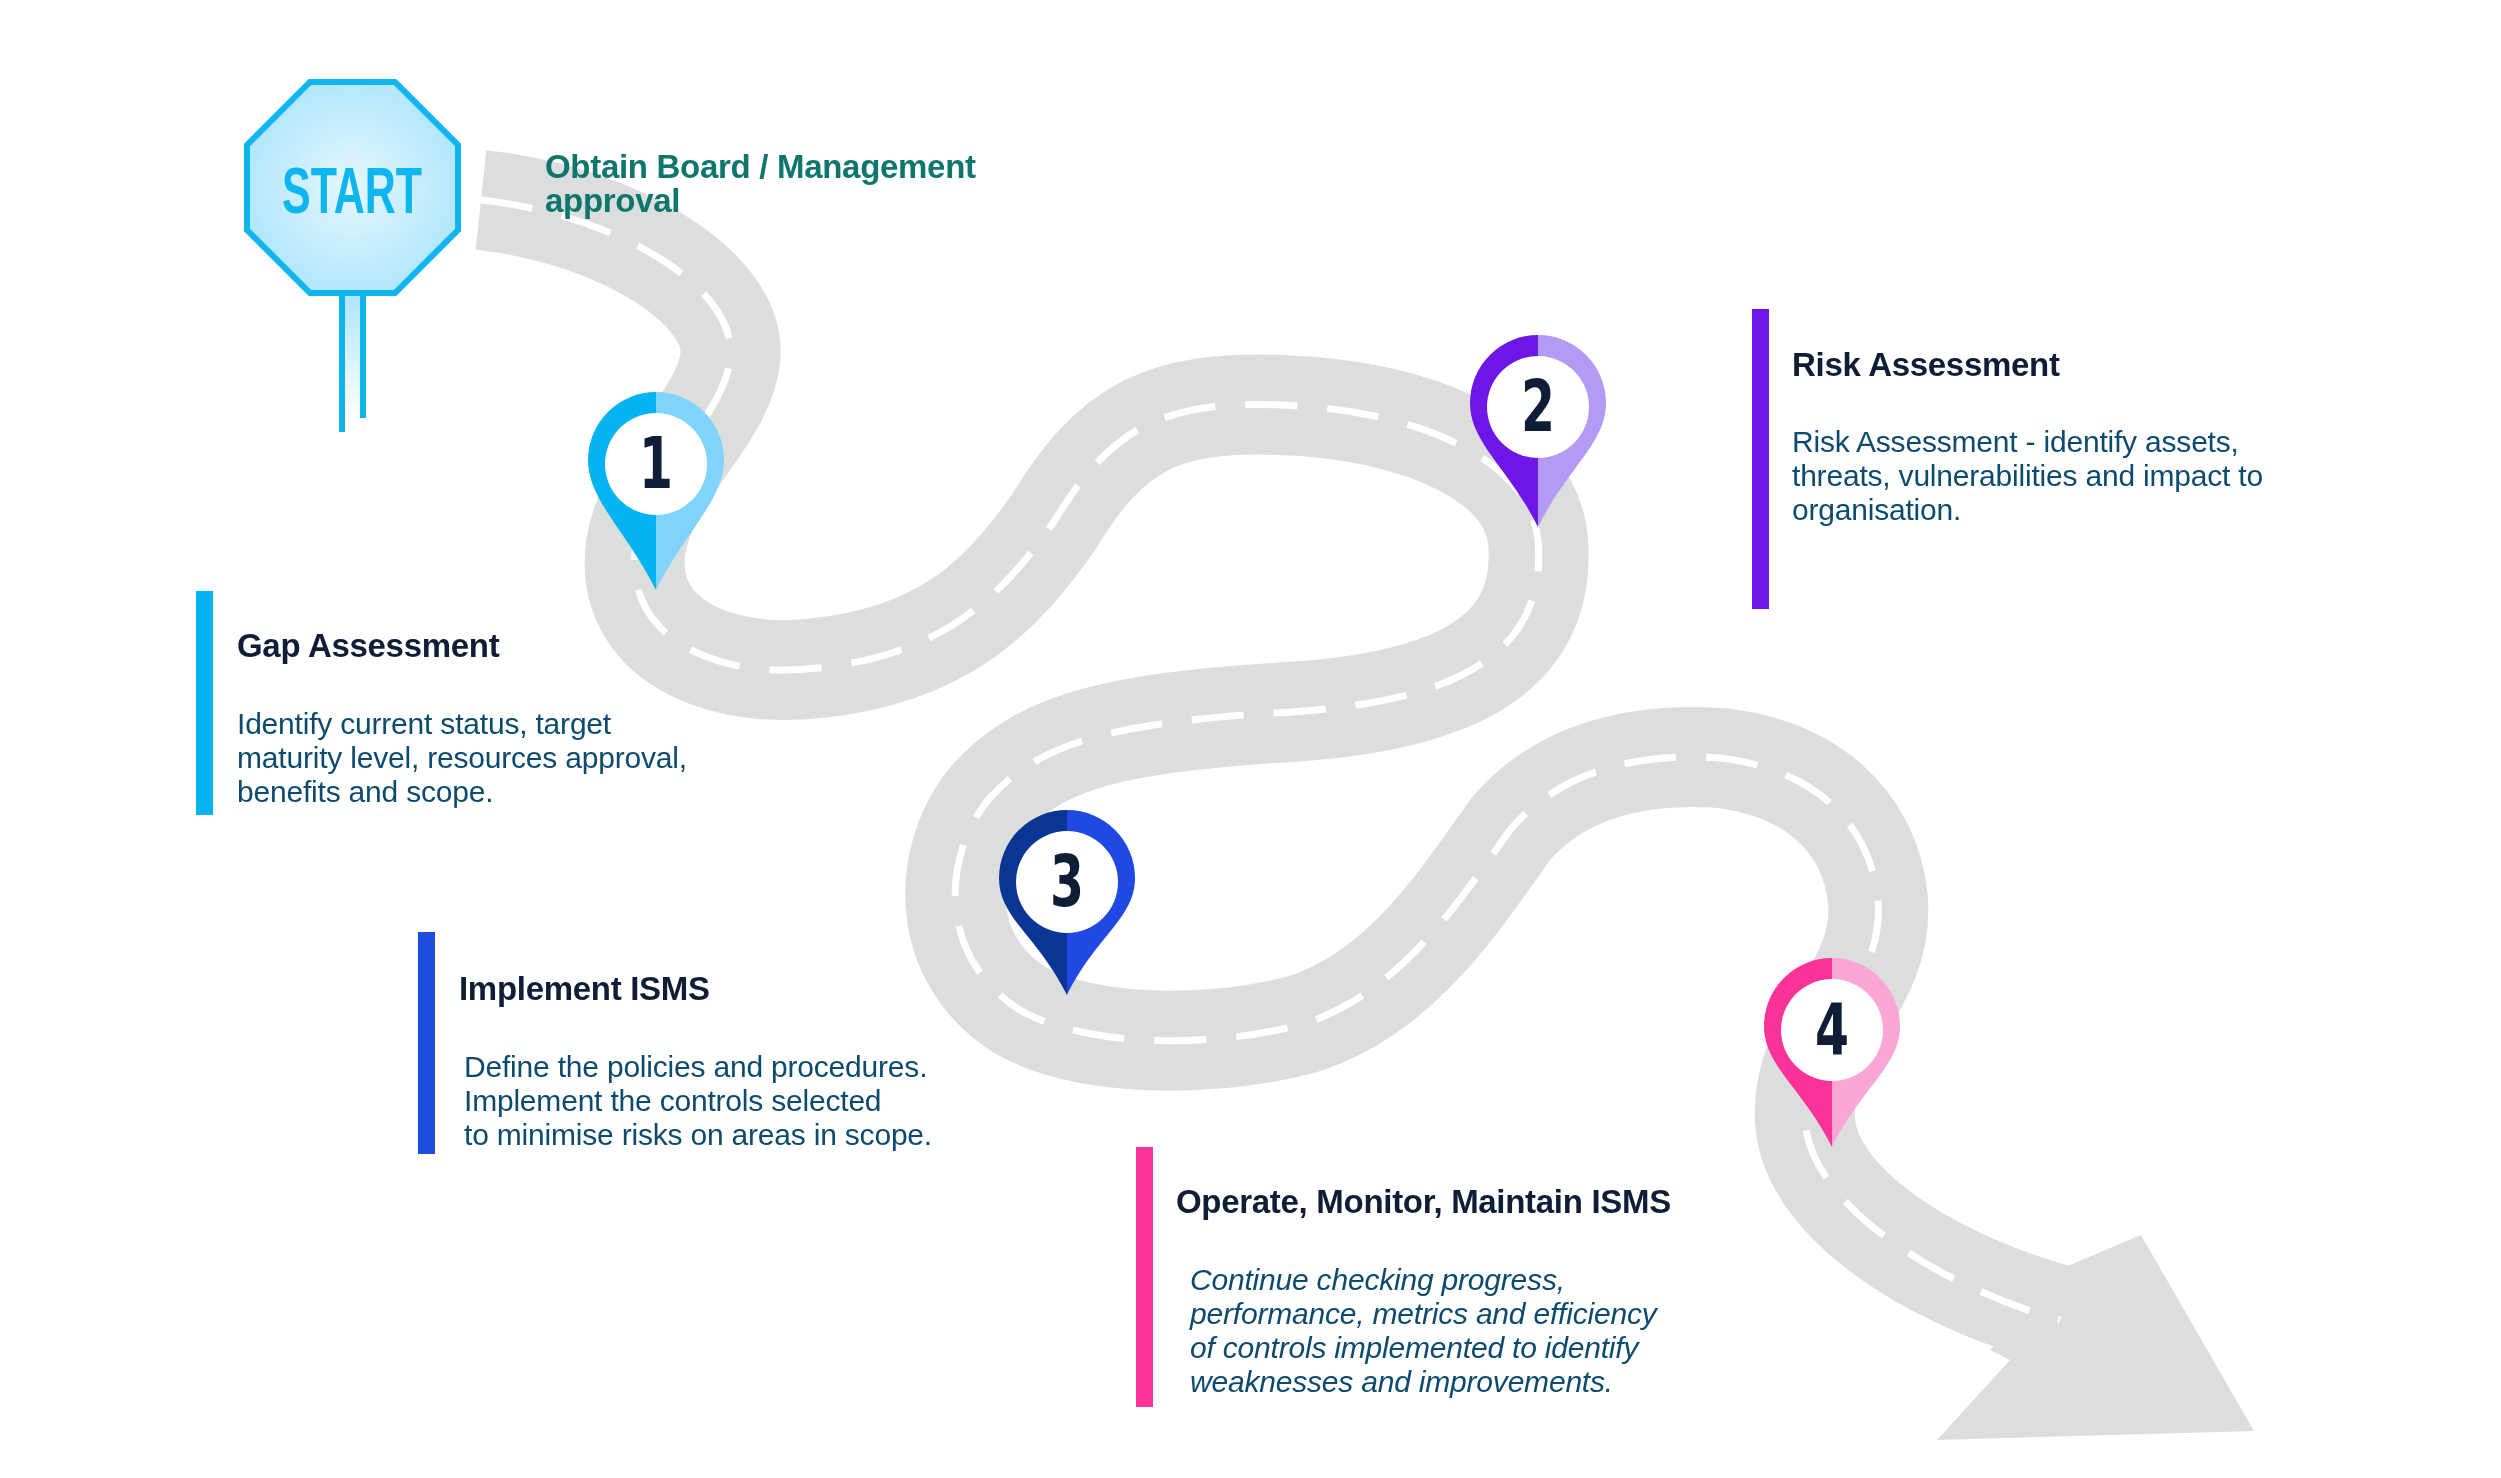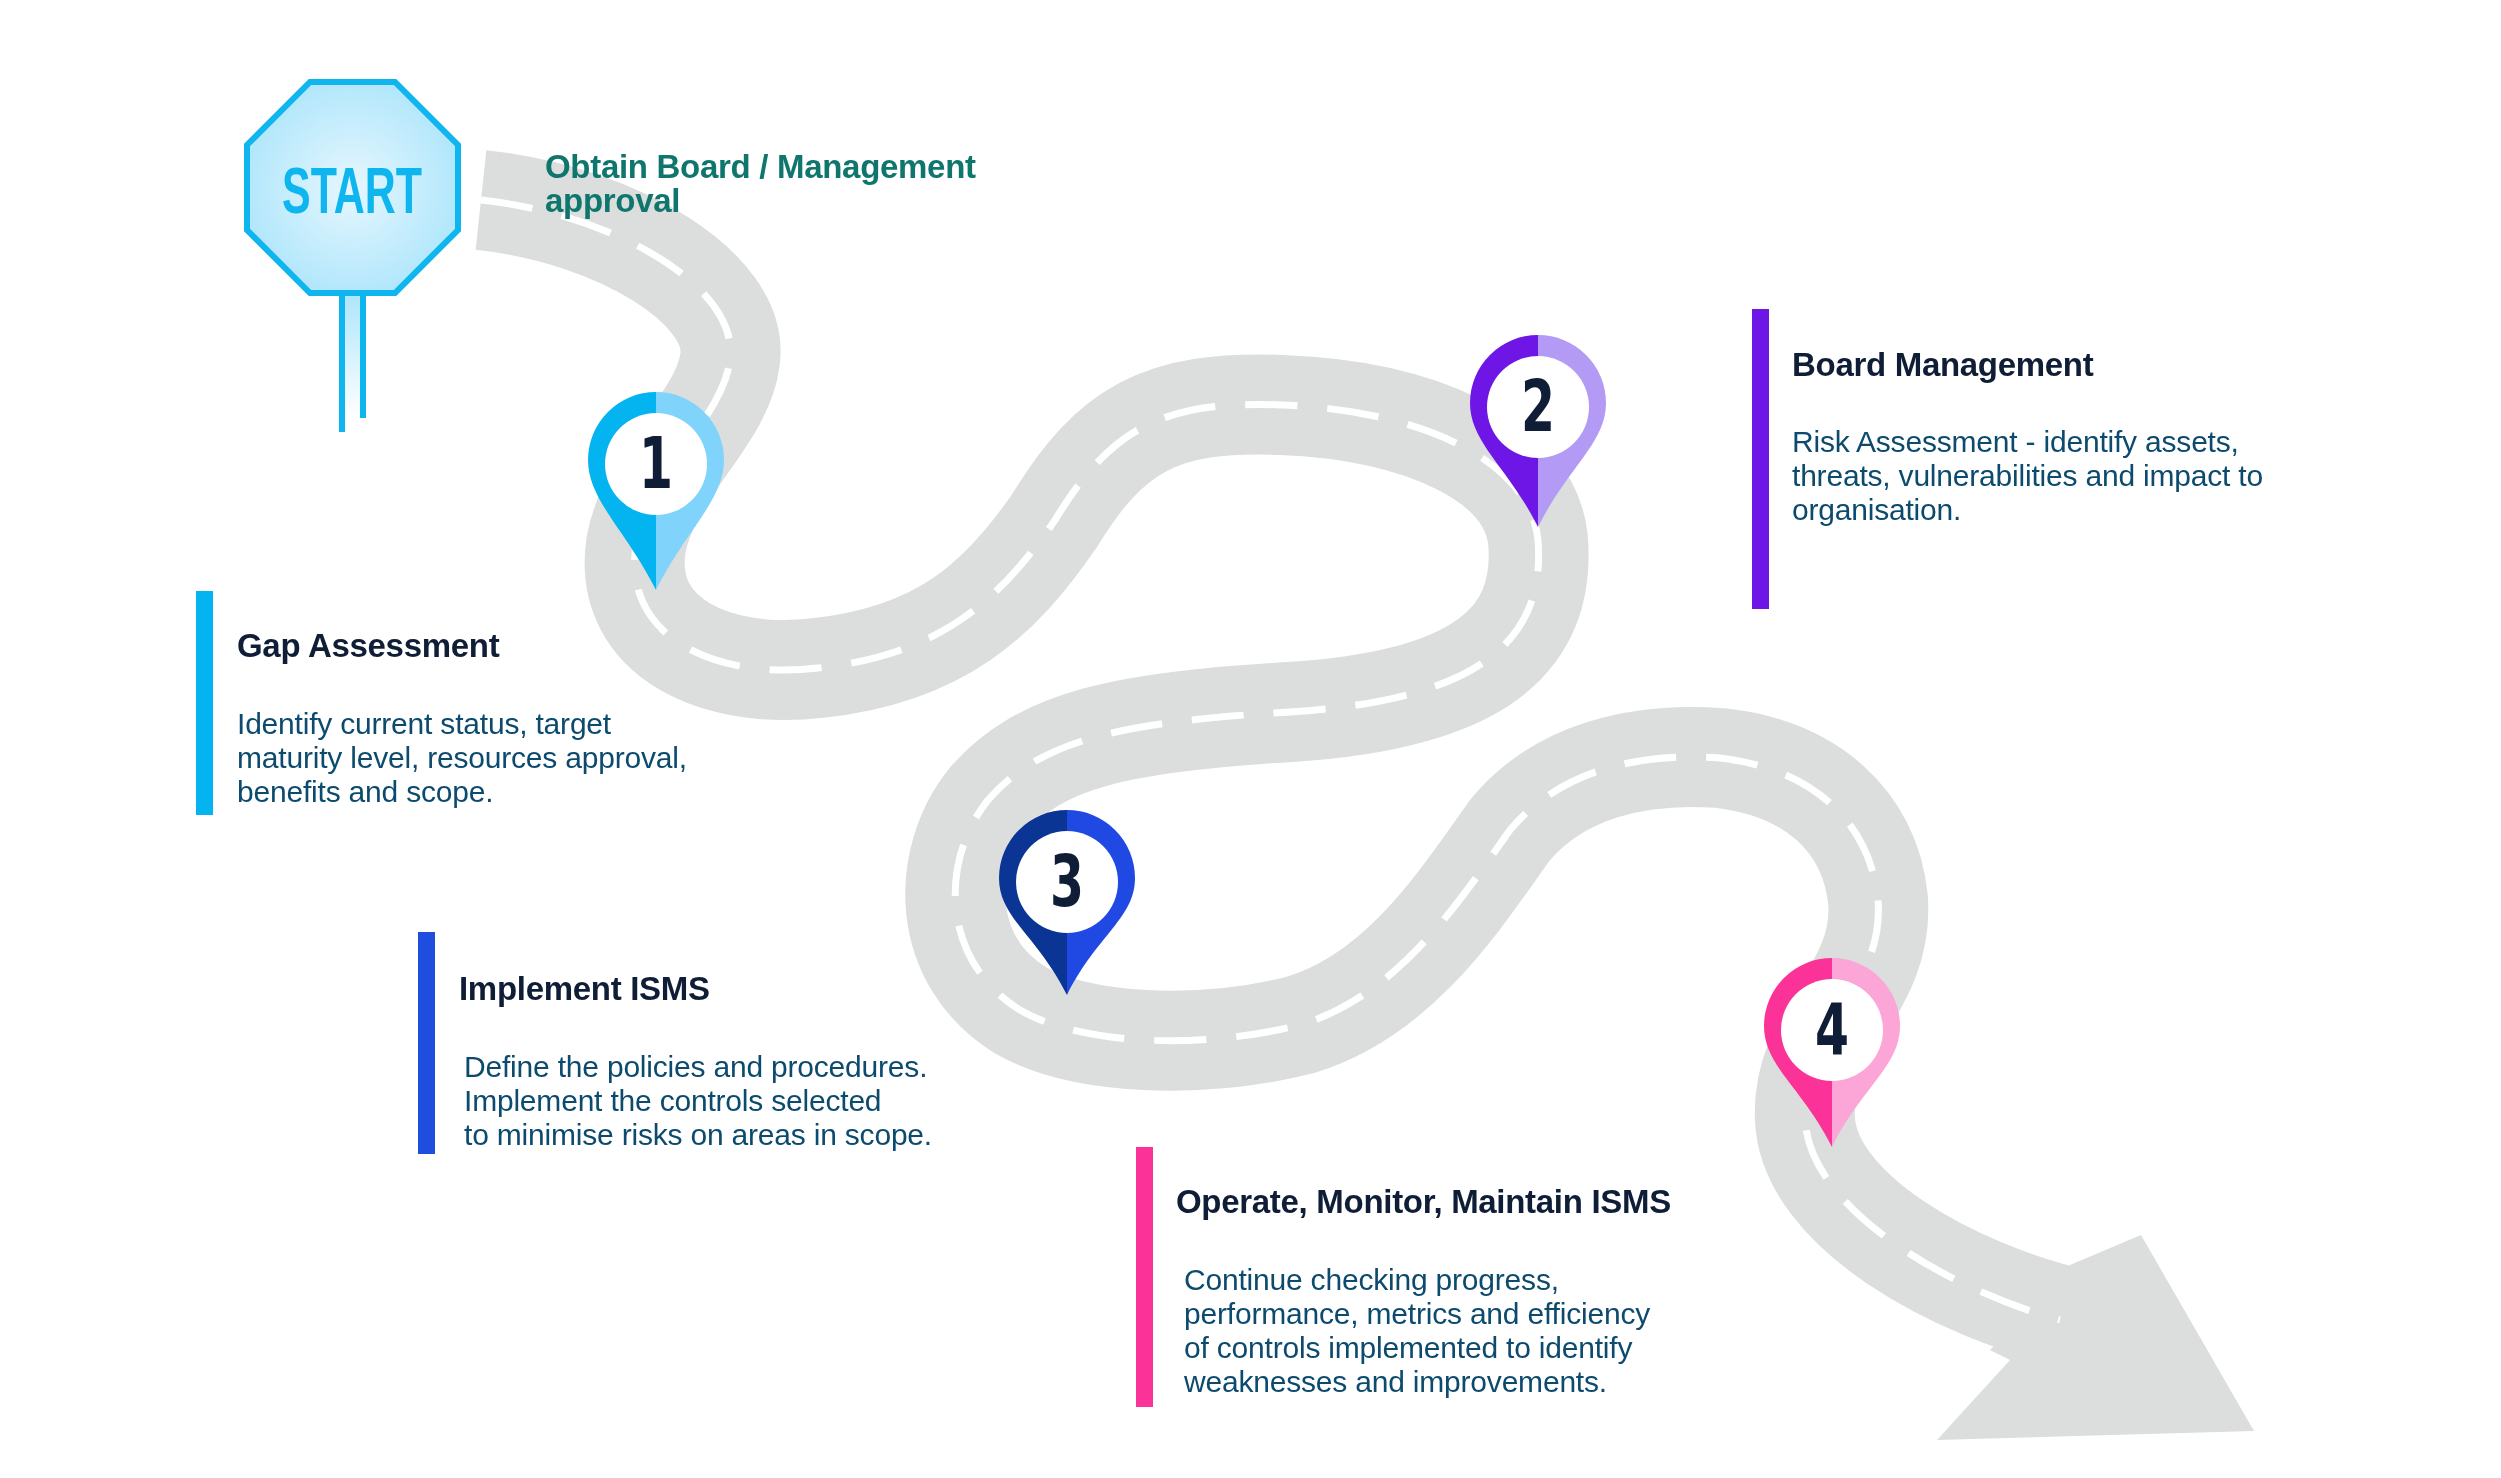--- a/index.html
+++ b/index.html
@@ -111,40 +111,40 @@
   <div class="title" style="left:41px; top:36px;">Gap Assessment</div>
   <div class="body" style="left:41px; top:82px;">
     <p>Identify current status, target
 maturity level, resources approval,
 benefits and scope.</p>
   </div>
 </div>
 
 <div class="block" id="blk2" style="left:1752px; top:309px; width:620px; height:300px;">
   <div class="bar" style="background:#6d16e6;"></div>
-  <div class="title" style="left:40px; top:37px;">Board Management</div>
+  <div class="title" style="left:40px; top:37px;">Risk Assessment</div>
   <div class="body" style="left:40px; top:82px;">
     <p>Risk Assessment - identify assets,
 threats, vulnerabilities and impact to
 organisation.</p>
   </div>
 </div>
 
 <div class="block" id="blk3" style="left:418px; top:932px; width:600px; height:222px;">
   <div class="bar" style="background:#1f4ddd;"></div>
   <div class="title" style="left:41px; top:38px;">Implement ISMS</div>
   <div class="body" style="left:46px; top:84px;">
     <p>Define the policies and procedures.
 Implement the controls selected
 to minimise risks on areas in scope.</p>
   </div>
 </div>
 
 <div class="block" id="blk4" style="left:1136px; top:1147px; width:620px; height:260px;padding-left:30px;">
   <div class="bar" style="background:#fb3398;"></div>
   <div class="title" style="left:40px; top:36px;">Operate, Monitor, Maintain ISMS</div>
-  <div class="body" style="left:48px; top:82px;">
+  <div class="body" style="left:54px; top:82px;font-style:italic;">
     <p>Continue checking progress,
 performance, metrics and efficiency
 of controls implemented to identify
 weaknesses and improvements.</p>
   </div>
 </div>
 
 </body></html>

